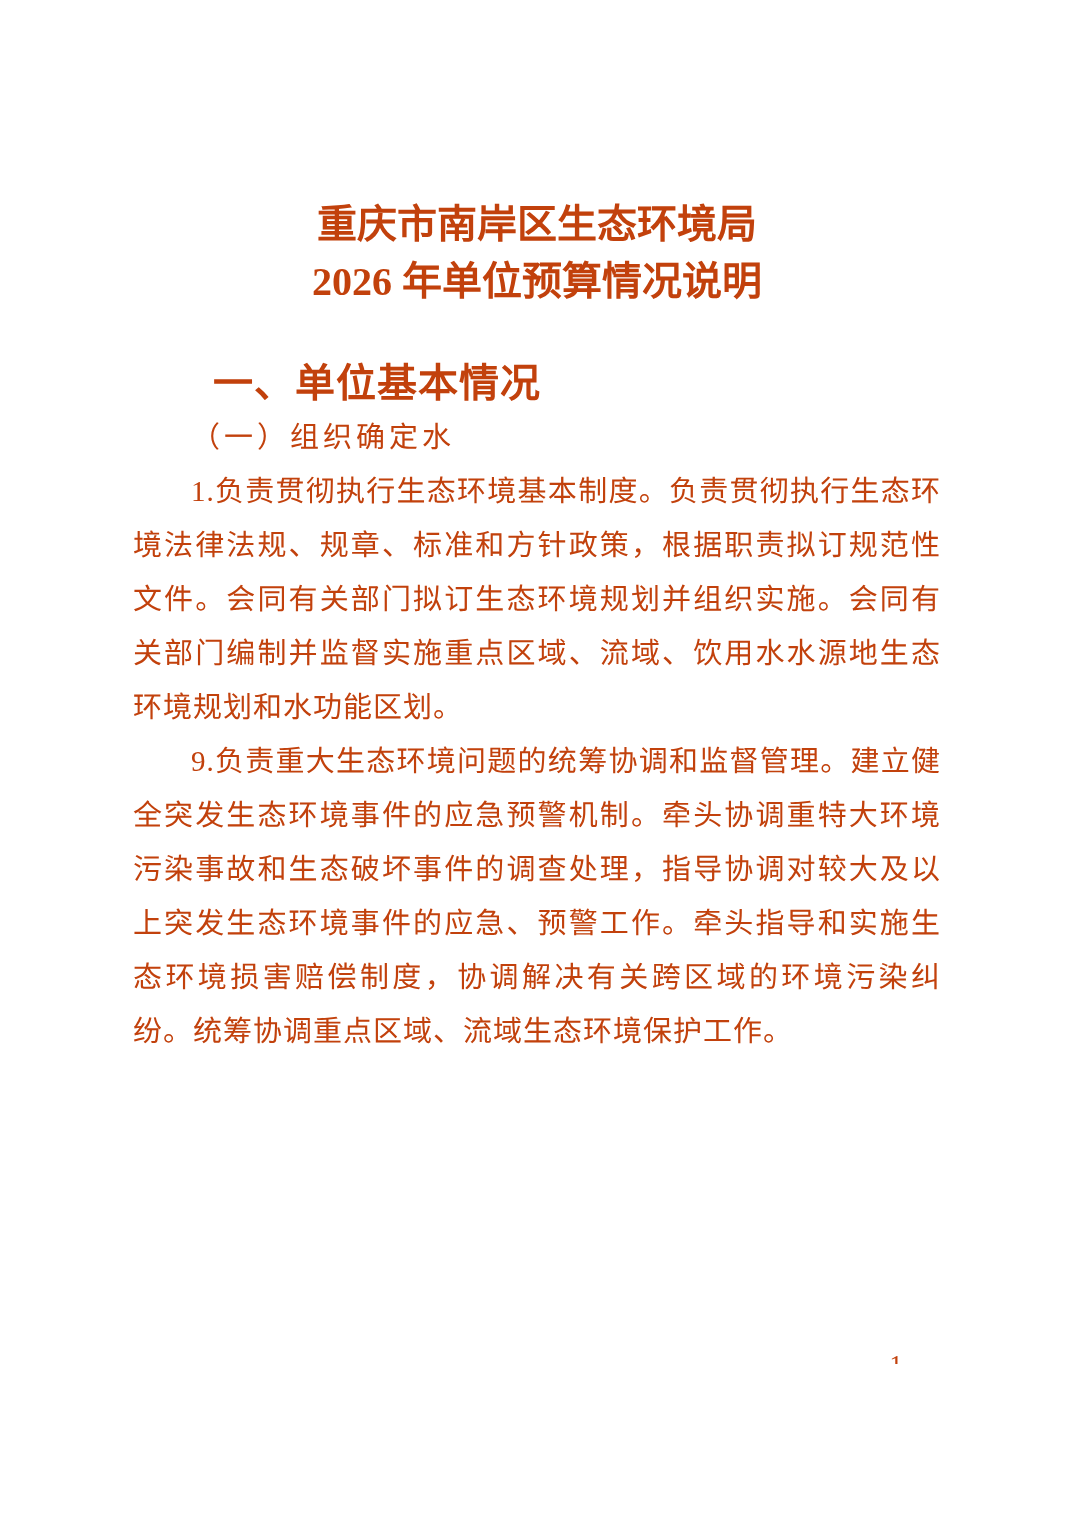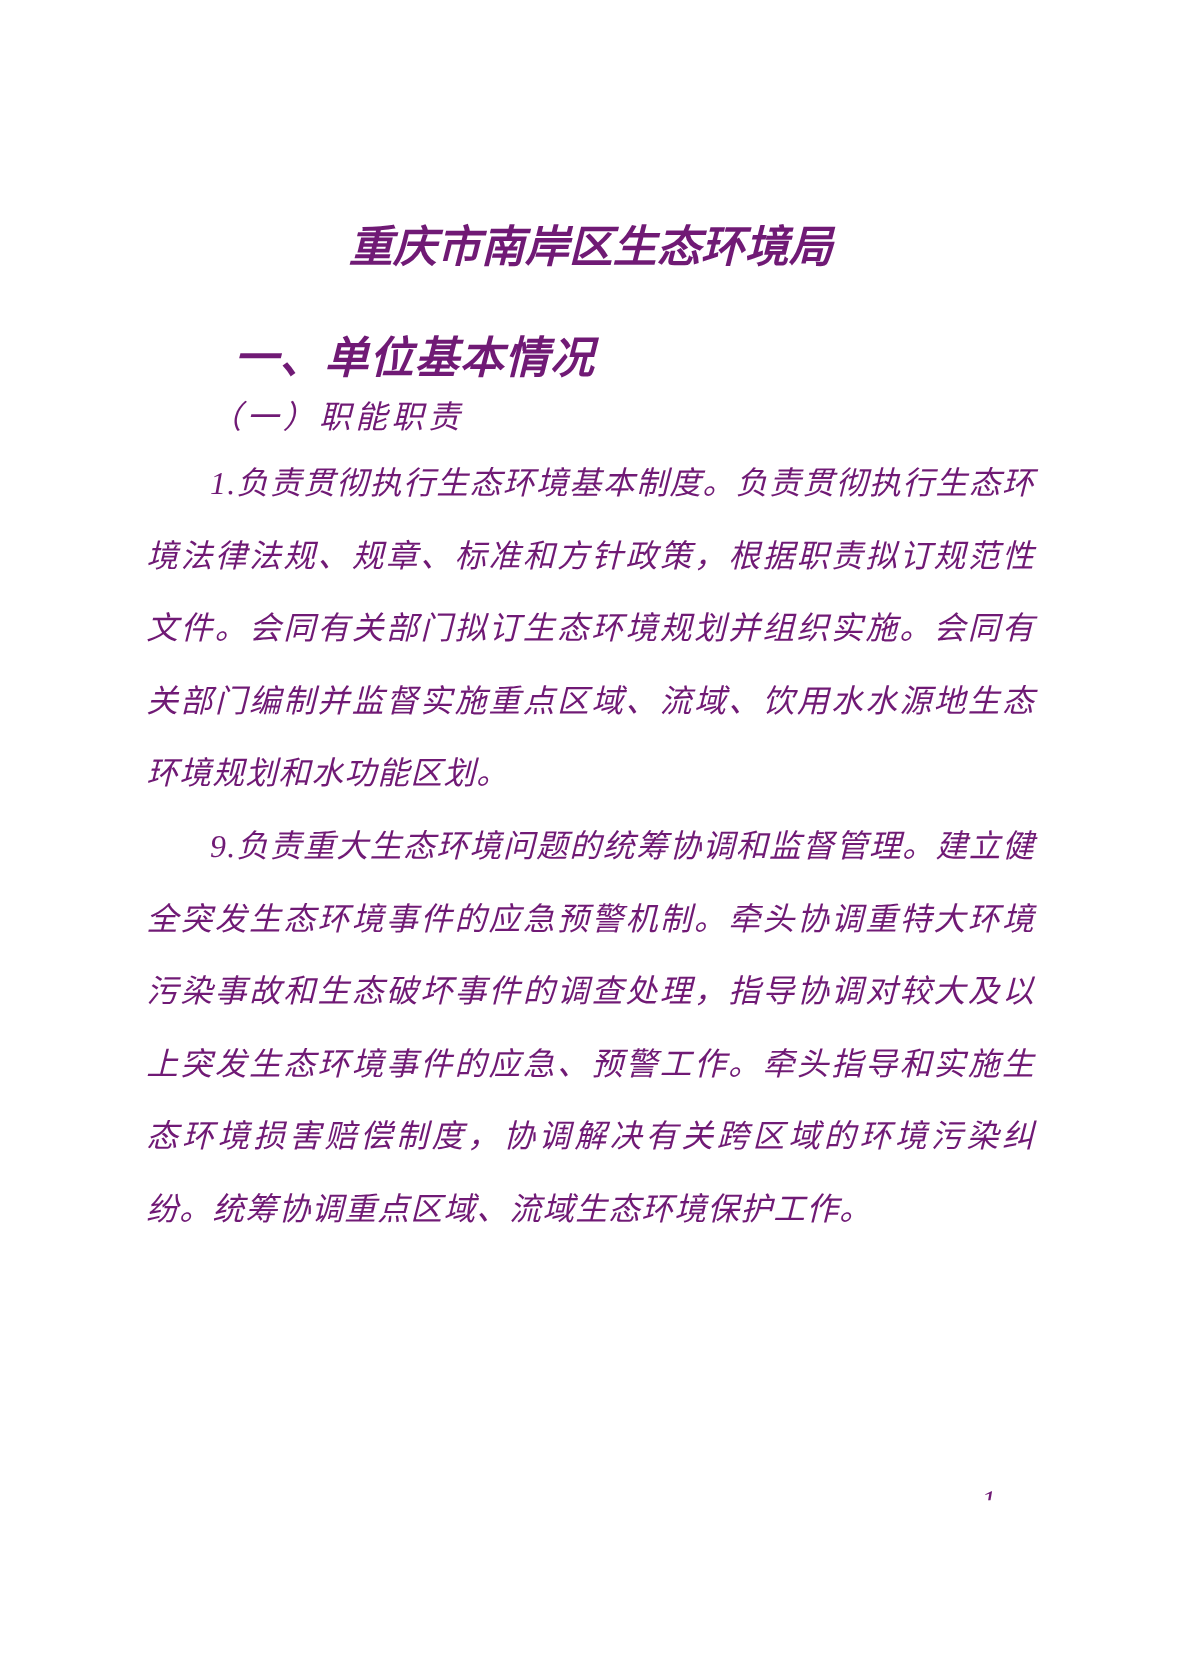--- a/index.html
+++ b/index.html
@@ -5,25 +5,24 @@
   html, body {
     margin: 0;
     padding: 0;
     background: #ffffff;
   }
   .page {
     position: relative;
     width: 1074px;
     height: 1364px;
     background: #ffffff;
-    color: #701a75;
+    color: #c2410c;
     font-family: "Liberation Serif", "DejaVu Serif", serif;
     overflow: hidden;
     box-sizing: border-box;
-    font-style: italic;
   }
   .content {
     position: absolute;
     left: 133px;
     top: 0;
     width: 808px;
   }
   .doc-title {
     margin: 196px 0 0 0;
     text-align: center;
@@ -48,21 +47,21 @@
     margin: 0;
     font-size: 29px;
     line-height: 54px;
     font-weight: normal;
     text-indent: 2em;
     letter-spacing: 4px;
   }
   .body-text p {
     margin: 0;
     font-size: 29px;
-    line-height: 66px;
+    line-height: 54px;
     text-indent: 2em;
     text-align: justify;
     text-justify: inter-ideograph;
     letter-spacing: 1px;
   }
   .page-footer {
     position: absolute;
     top: 1348px;
     right: 133px;
     font-size: 26px;
@@ -72,25 +71,26 @@
   }
 </style>
 </head>
 <body>
 
 <div class="page">
   <div class="content">
 
     <h1 class="doc-title">
       <span class="title-line">重庆市南岸区生态环境局</span>
+      <span class="title-line">2026 年单位预算情况说明</span>
     </h1>
 
     <h2 class="section-heading">一、单位基本情况</h2>
 
-    <h3 class="subsection-heading">（一）职能职责</h3>
+    <h3 class="subsection-heading">（一）组织确定水</h3>
 
     <div class="body-text">
       <p>1.负责贯彻执行生态环境基本制度。负责贯彻执行生态环境法律法规、规章、标准和方针政策，根据职责拟订规范性文件。会同有关部门拟订生态环境规划并组织实施。会同有关部门编制并监督实施重点区域、流域、饮用水水源地生态环境规划和水功能区划。</p>
       <p>9.负责重大生态环境问题的统筹协调和监督管理。建立健全突发生态环境事件的应急预警机制。牵头协调重特大环境污染事故和生态破坏事件的调查处理，指导协调对较大及以上突发生态环境事件的应急、预警工作。牵头指导和实施生态环境损害赔偿制度，协调解决有关跨区域的环境污染纠纷。统筹协调重点区域、流域生态环境保护工作。</p>
     </div>
 
   </div>
 
   <div class="page-footer">— 1 —</div>
 </div>

